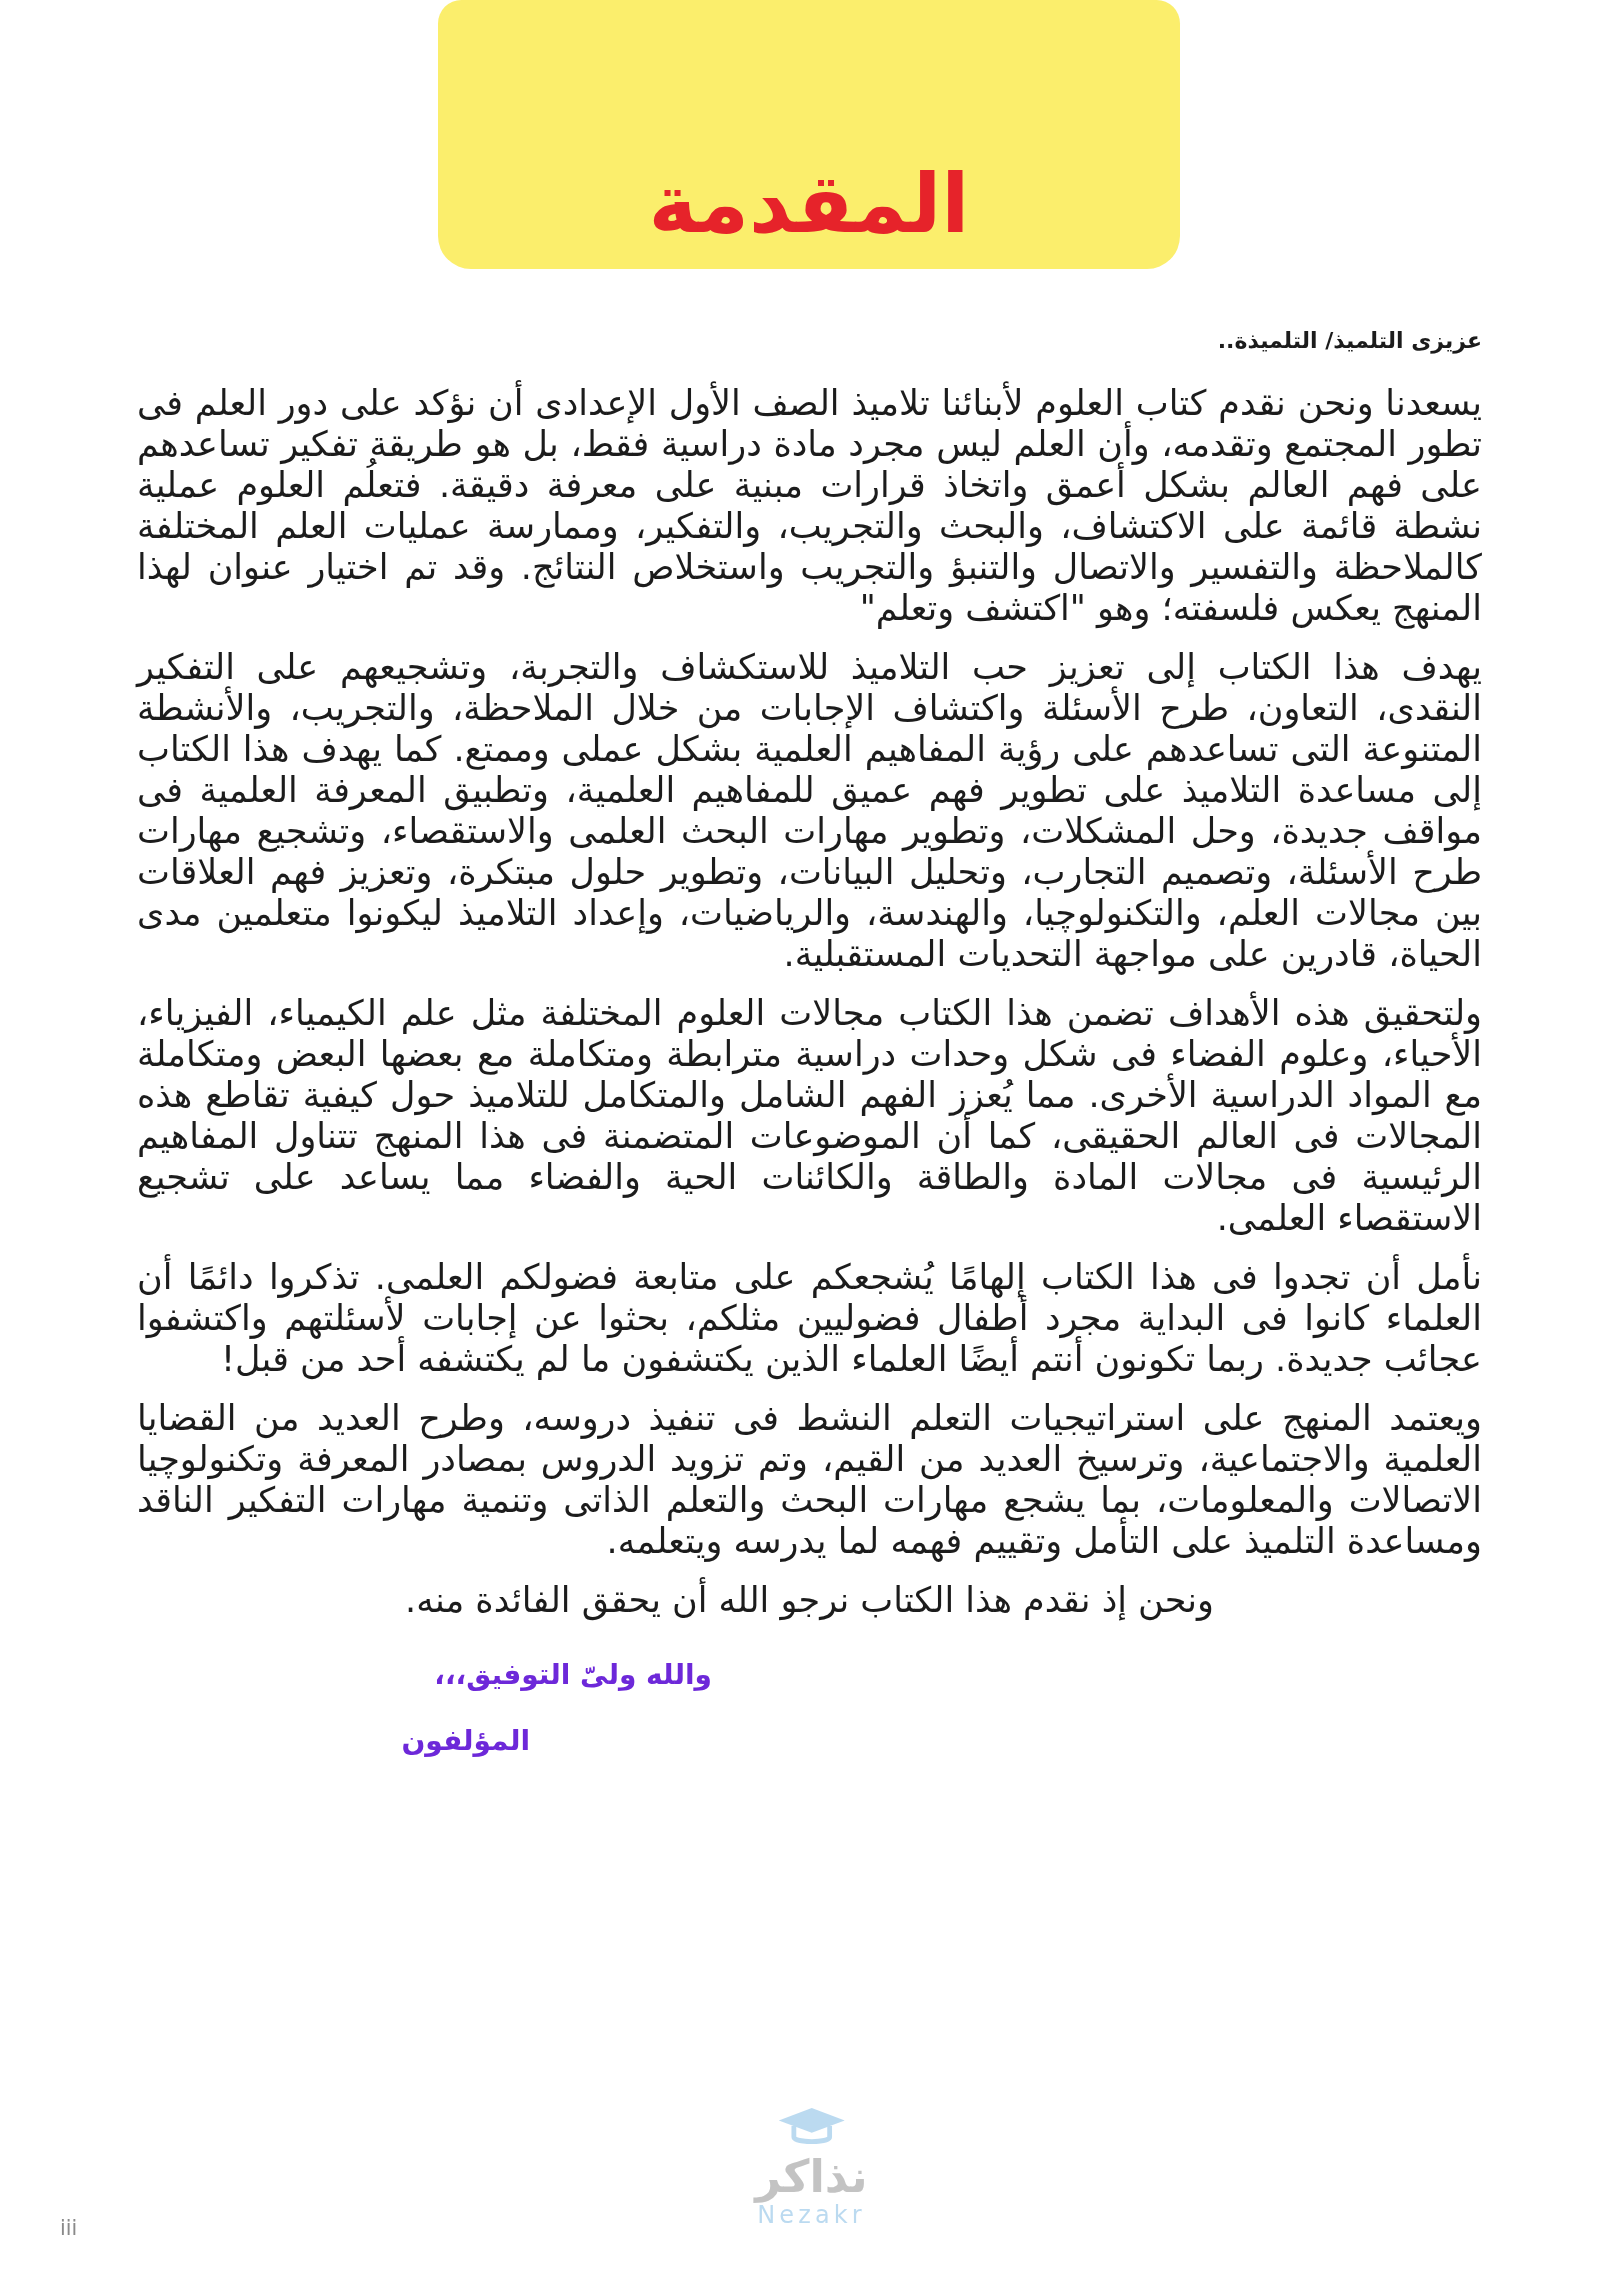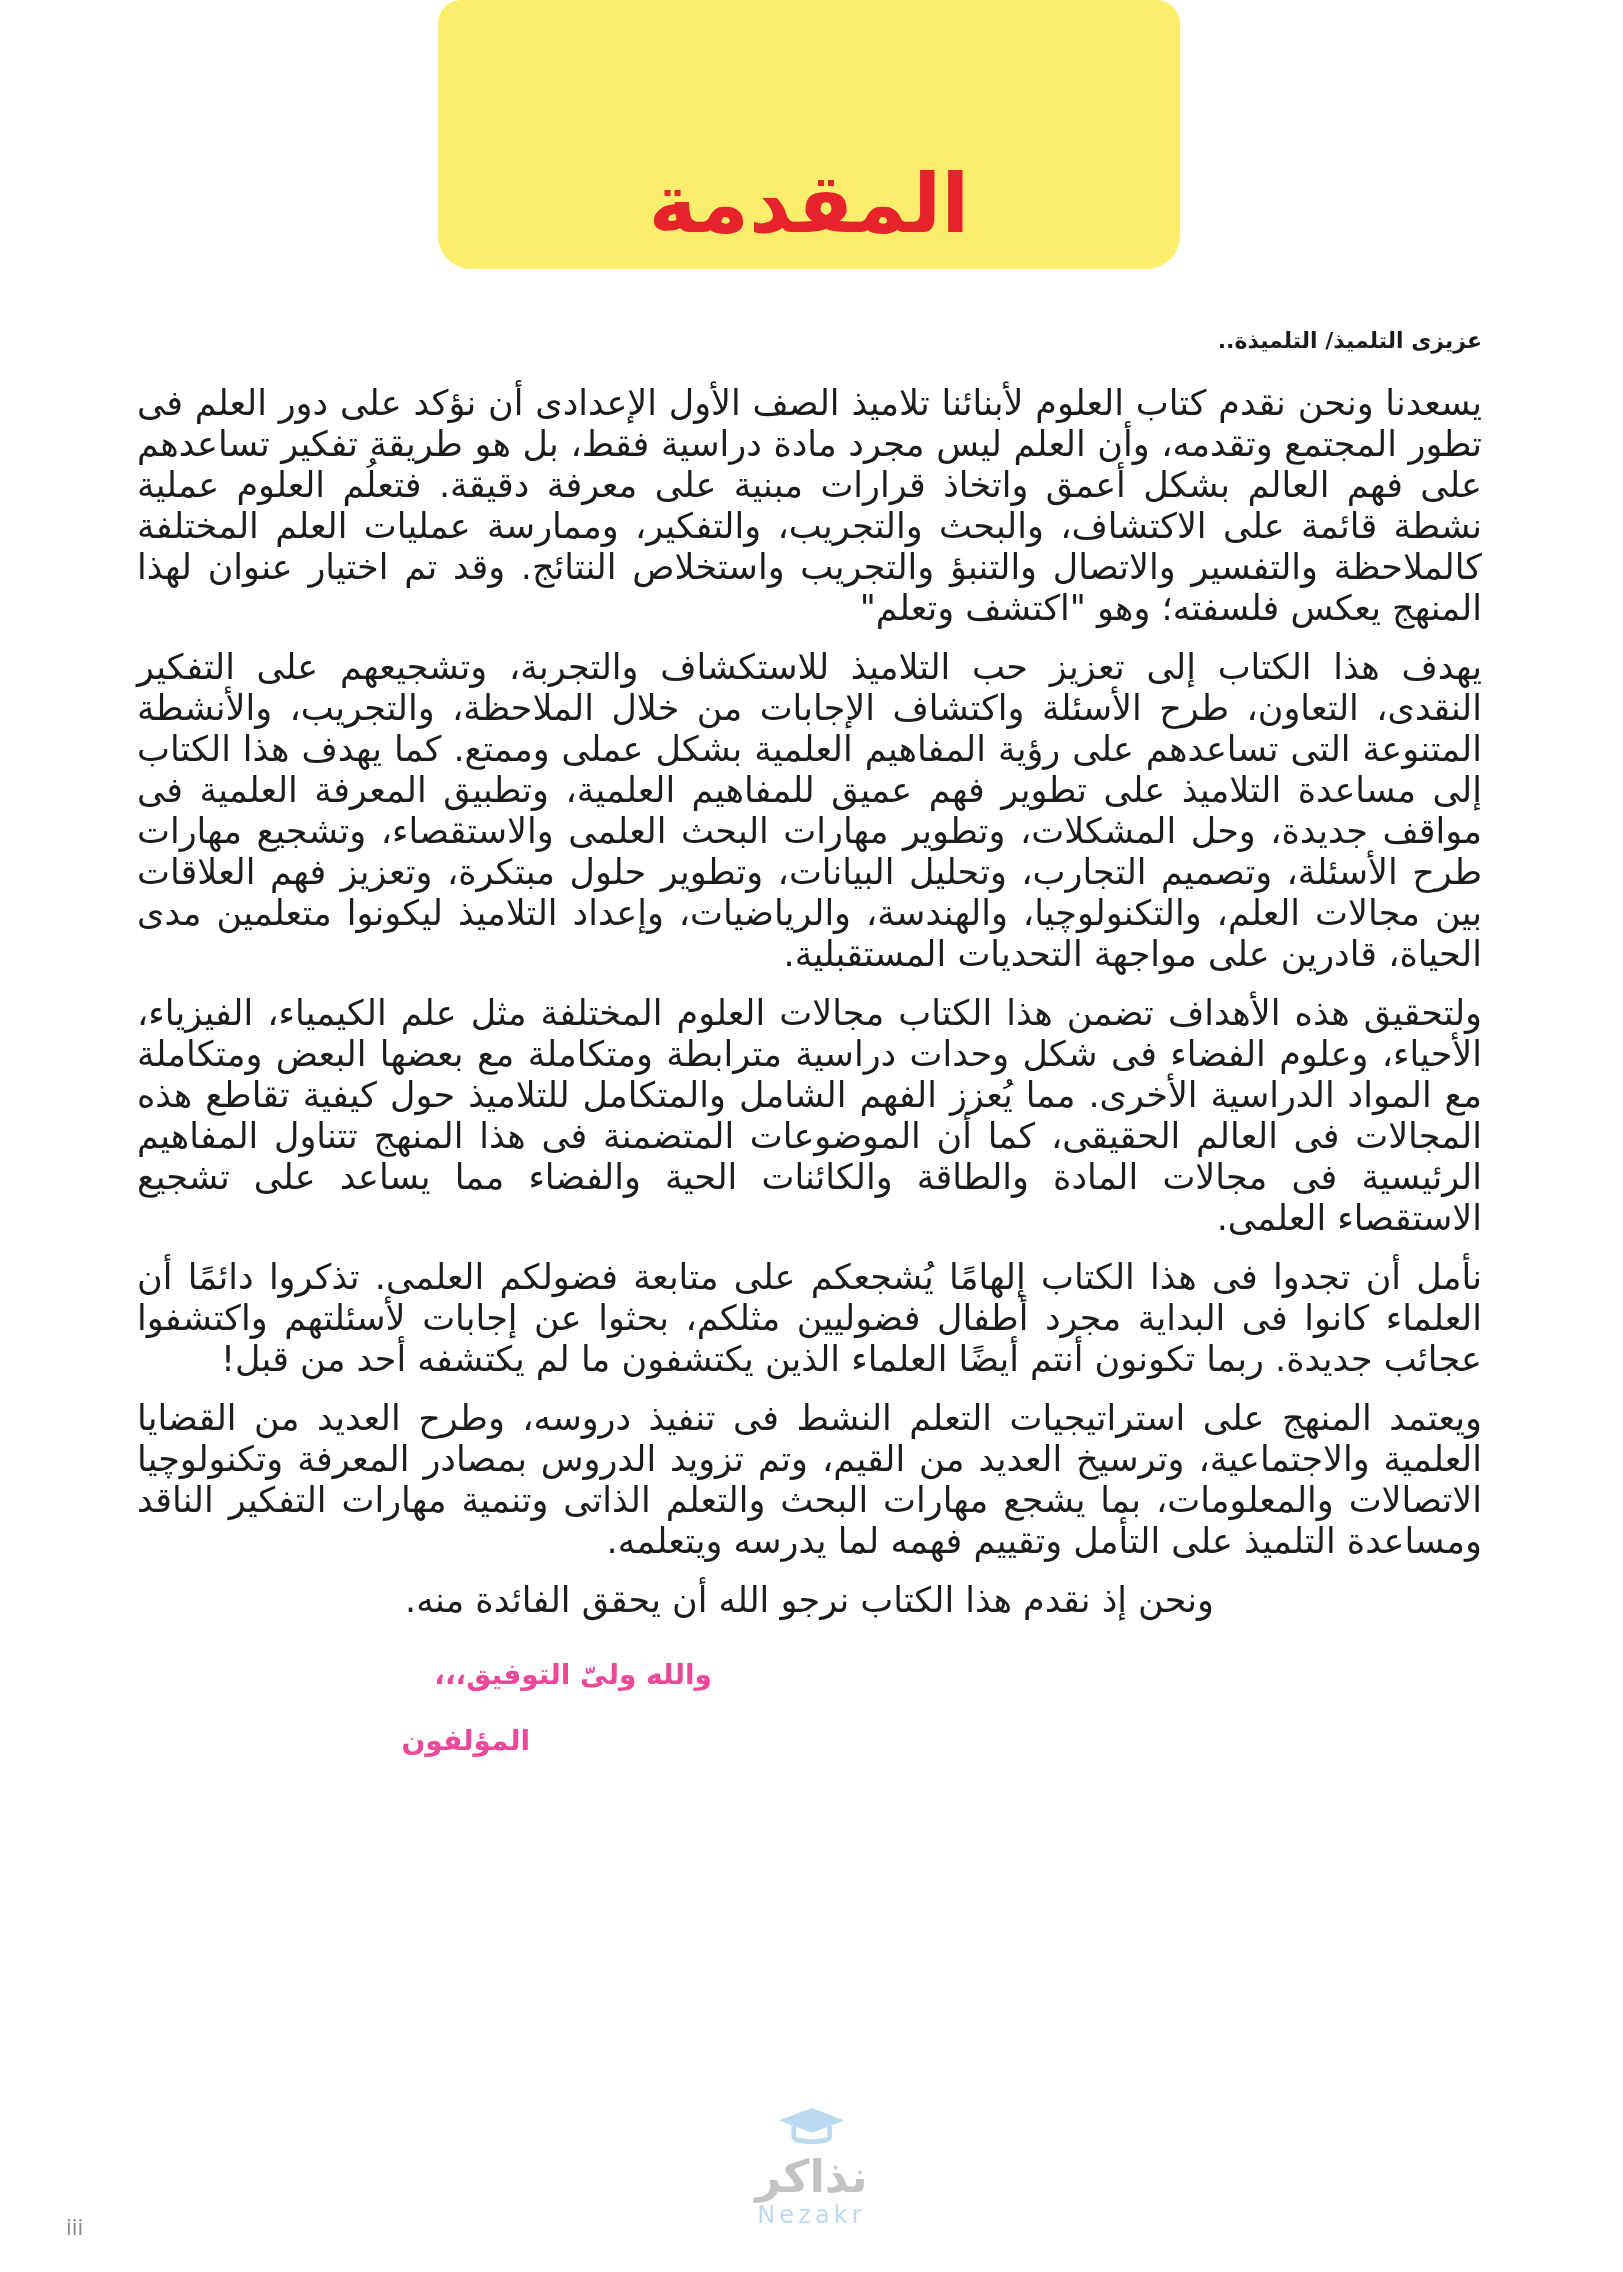--- a/index.html
+++ b/index.html
@@ -52,21 +52,21 @@
     margin-bottom: 18px;
   }
   .closing {
     font-size: 35px;
     line-height: 41px;
     text-align: center;
     margin-top: 2.7px;
   }
   .signature {
     margin-top: 33px;
-    color: #ec4899;
+    color: #6d28d9;
     font-weight: bold;
     font-size: 28px;
     line-height: 41px;
   }
   .sig-blessing { margin-right: 770px; margin-bottom: 25px; white-space: nowrap; }
   .sig-authors  { margin-right: 952px; white-space: nowrap; }
   .watermark {
     position: absolute;
     left: 50%;
     bottom: 43px;
@@ -84,21 +84,21 @@
     line-height: 1.1;
   }
   .wm-en {
     font-size: 24px;
     letter-spacing: 4.1px;
     color: #5FA8DC;
     line-height: 1.2;
   }
   .page-number {
     position: absolute;
-    left: 66px;
+    left: 60px;
     bottom: 33px;
     font-size: 20.6px;
     color: #8a8a8a;
   }
 </style>
 </head>
 <body>
 
 <div class="page">
 

